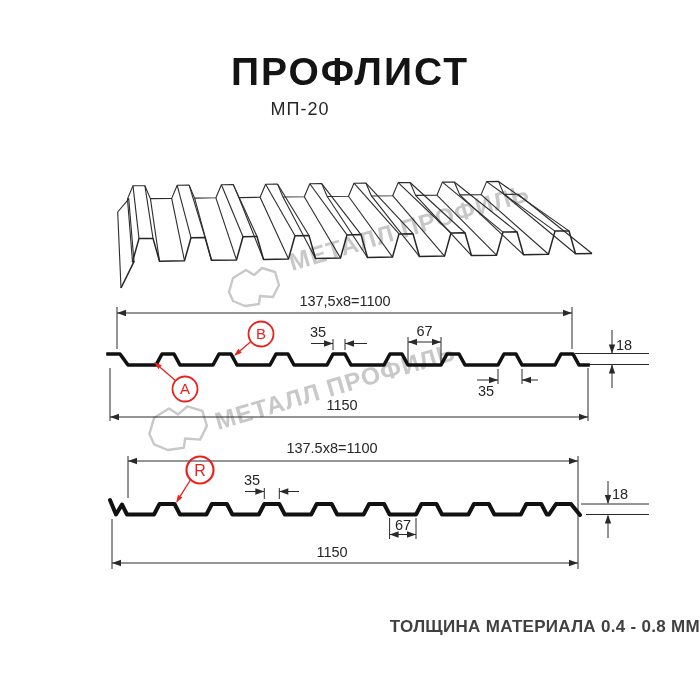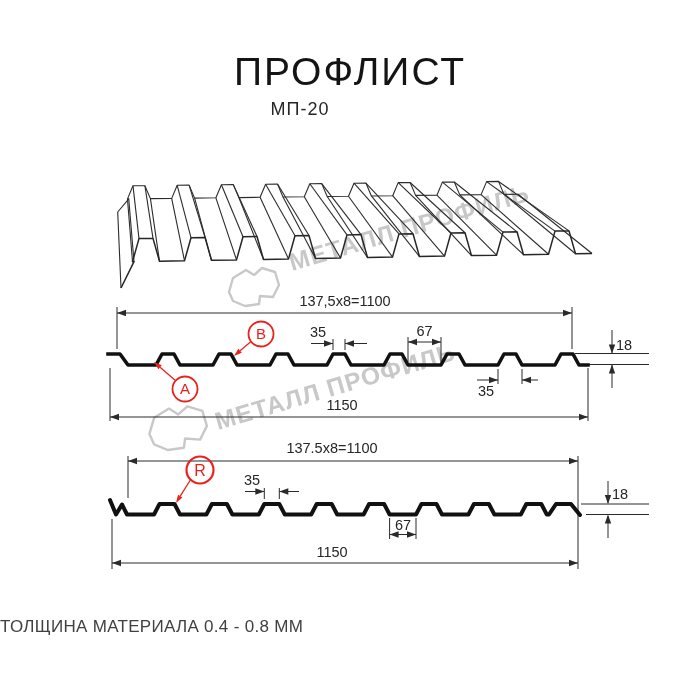--- a/index.html
+++ b/index.html
@@ -1,23 +1,23 @@
 <!DOCTYPE html>
 <html><head>
 <meta charset="utf-8">
 <style>
   html,body{margin:0;padding:0;background:#ffffff;}
   #page{position:relative;width:700px;height:700px;background:#fff;overflow:hidden;
         font-family:"Liberation Sans", sans-serif;}
   .title{position:absolute;top:50px;left:0;width:700px;text-align:center;
-         font-size:39px;font-weight:400;letter-spacing:2px;color:#141414;}
+         font-size:39px;font-weight:700;letter-spacing:2px;color:#141414;}
   .subtitle{position:absolute;top:99px;left:0;width:600px;text-align:center;
             font-size:18px;font-weight:500;letter-spacing:1px;color:#262626;}
-  .footer{position:absolute;top:617px;left:0;width:700px;text-align:left;
-          font-size:17px;font-weight:400;letter-spacing:0.3px;color:#414141;}
+  .footer{position:absolute;top:617px;left:0;width:700px;text-align:right;
+          font-size:17px;font-weight:700;letter-spacing:0.3px;color:#414141;}
   svg{position:absolute;top:0;left:0;}
   .dim{font-family:"Liberation Sans", sans-serif;font-size:14.5px;fill:#262626;}
   .redletter{font-family:"Liberation Sans", sans-serif;font-size:15px;fill:#e8231e;}
   .rletter{font-size:16px;}
   .wm{font-family:"Liberation Sans", sans-serif;font-weight:700;font-size:24.5px;
       fill:#c8c8c8;letter-spacing:1px;}
 </style>
 </head>
 <body>
 

